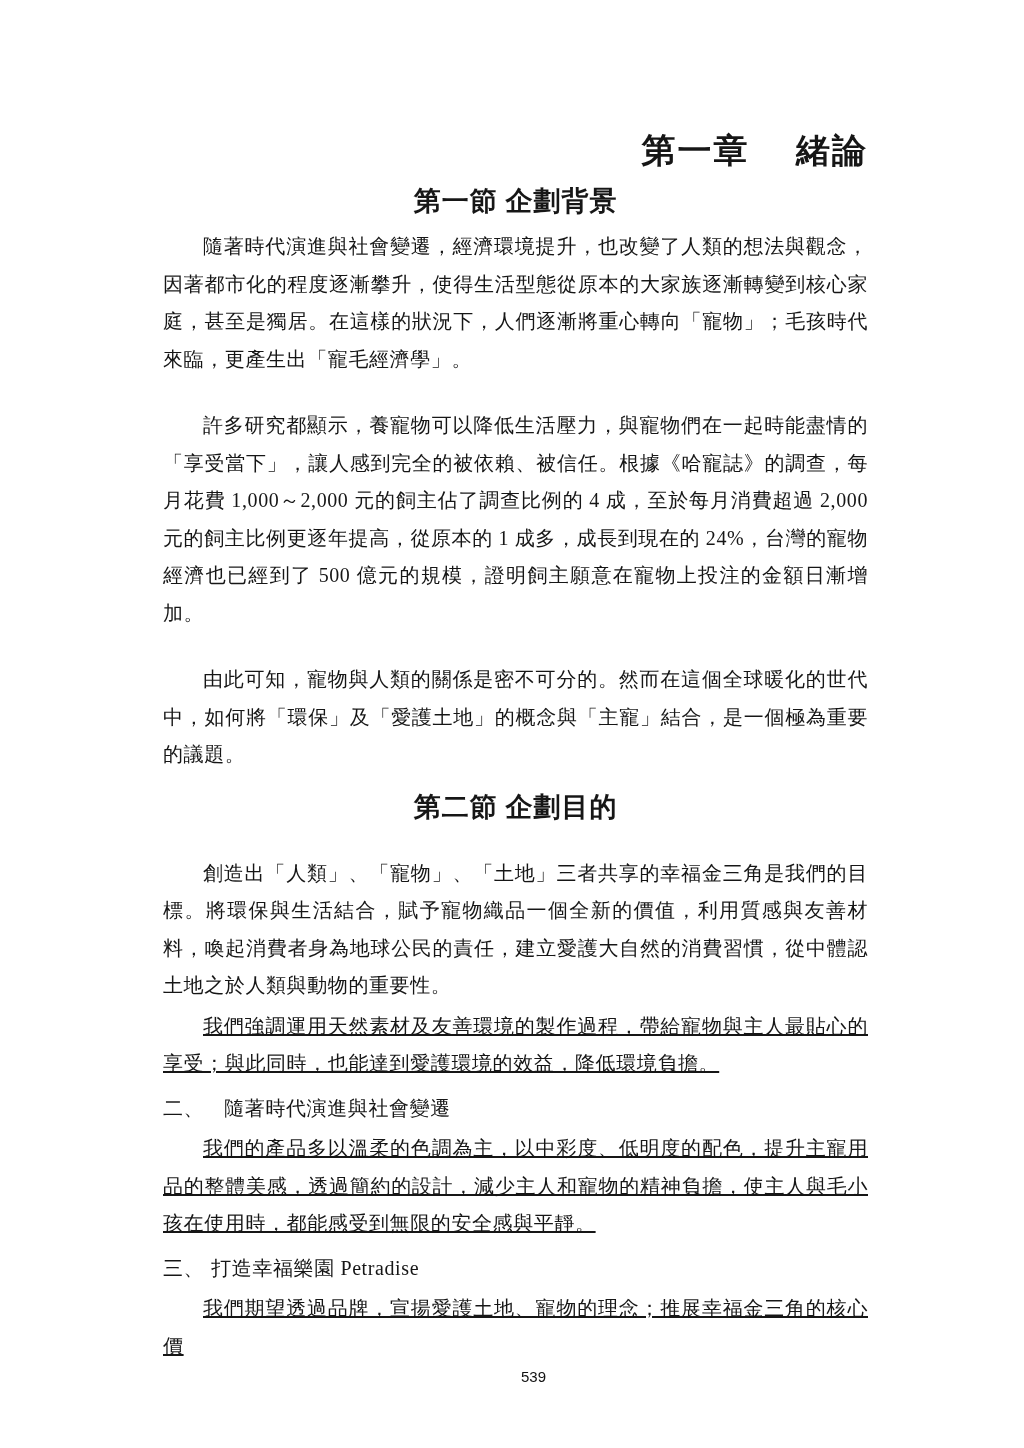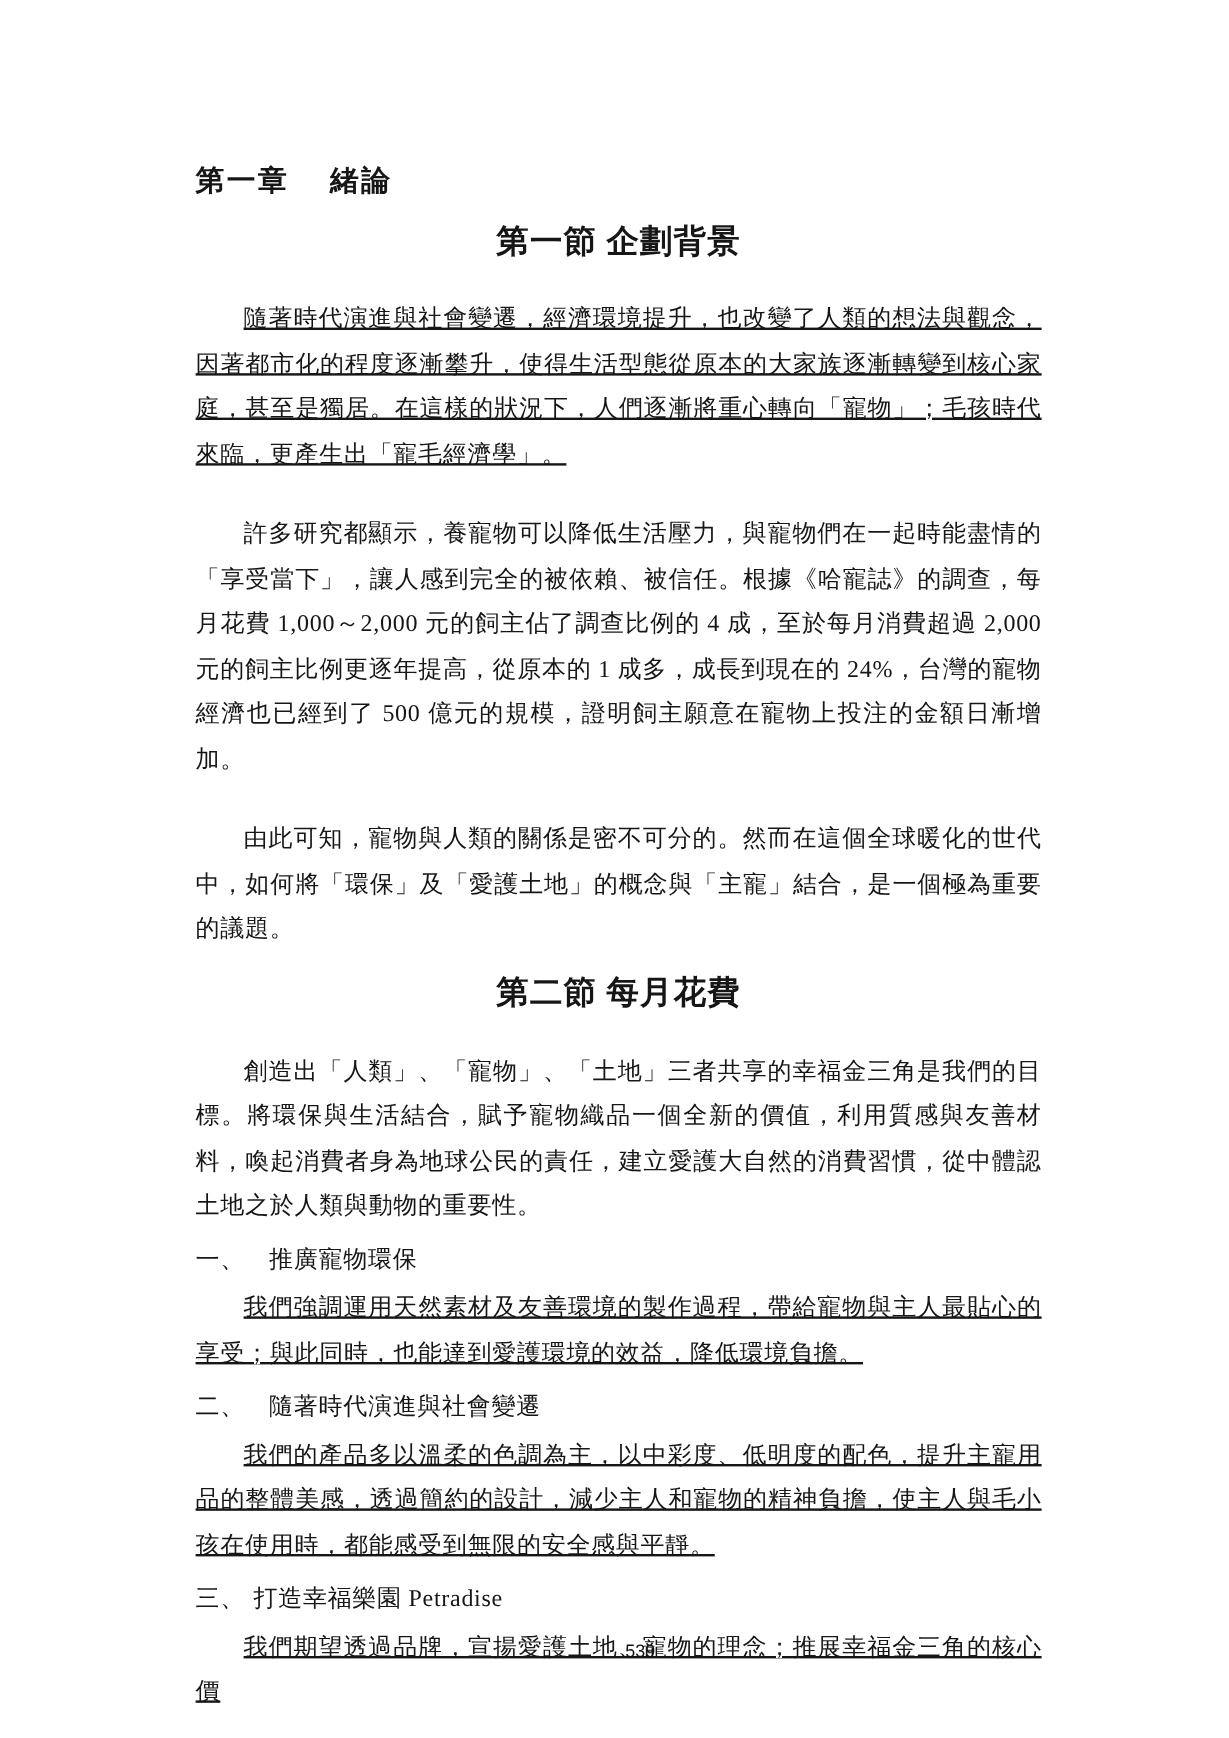--- a/index.html
+++ b/index.html
@@ -15,24 +15,24 @@
   }
   .page {
     position: absolute;
     left: 163px;
     top: 0;
     width: 705px;
     height: 1448px;
   }
   .chapter-title {
     margin-top: 128px;
-    font-size: 24px;
+    font-size: 34px;
     font-weight: 600;
     line-height: 46px;
-    text-align: left;
+    text-align: right;
     letter-spacing: 2px;
     white-space: pre;
   }
   .section-heading {
     margin-top: 8px;
     font-size: 27px;
     font-weight: 600;
     line-height: 38px;
     text-align: center;
     letter-spacing: 1px;
@@ -44,22 +44,21 @@
   }
   .body-para {
     margin-top: 29px;
     font-size: 20px;
     line-height: 37.5px;
     letter-spacing: 0.6px;
     text-align: justify;
     text-indent: 2em;
   }
   .body-para.first {
-    margin-top: 28px;
-    text-decoration: underline;
+    margin-top: 8px;
   }
   .item-heading {
     margin-top: 7px;
     font-size: 20px;
     line-height: 37.5px;
     letter-spacing: 0.6px;
   }
   .item-heading .item-label {
     margin-right: 20px;
   }
@@ -89,27 +88,24 @@
   <h1 class="chapter-title">第一章　 緒論</h1>
 
   <h2 class="section-heading">第一節 企劃背景</h2>
 
   <p class="body-para first">隨著時代演進與社會變遷，經濟環境提升，也改變了人類的想法與觀念，因著都市化的程度逐漸攀升，使得生活型態從原本的大家族逐漸轉變到核心家庭，甚至是獨居。在這樣的狀況下，人們逐漸將重心轉向「寵物」；毛孩時代來臨，更產生出「寵毛經濟學」。</p>
 
   <p class="body-para">許多研究都顯示，養寵物可以降低生活壓力，與寵物們在一起時能盡情的「享受當下」，讓人感到完全的被依賴、被信任。根據《哈寵誌》的調查，每月花費 1,000～2,000 元的飼主佔了調查比例的 4 成，至於每月消費超過 2,000 元的飼主比例更逐年提高，從原本的 1 成多，成長到現在的 24%，台灣的寵物經濟也已經到了 500 億元的規模，證明飼主願意在寵物上投注的金額日漸增加。</p>
 
   <p class="body-para">由此可知，寵物與人類的關係是密不可分的。然而在這個全球暖化的世代中，如何將「環保」及「愛護土地」的概念與「主寵」結合，是一個極為重要的議題。</p>
 
-  <h2 class="section-heading s2">第二節 每月花費</h2>
+  <h2 class="section-heading s2">第二節 企劃目的</h2>
 
   <p class="body-para">創造出「人類」、「寵物」、「土地」三者共享的幸福金三角是我們的目標。將環保與生活結合，賦予寵物織品一個全新的價值，利用質感與友善材料，喚起消費者身為地球公民的責任，建立愛護大自然的消費習慣，從中體認土地之於人類與動物的重要性。</p>
 
-  <div class="item-heading">
-    <span class="item-label">一、</span><span>推廣寵物環保</span>
-  </div>
   <p class="body-para item-body">我們強調運用天然素材及友善環境的製作過程，帶給寵物與主人最貼心的享受；與此同時，也能達到愛護環境的效益，降低環境負擔。</p>
 
   <div class="item-heading">
     <span class="item-label">二、</span><span>隨著時代演進與社會變遷</span>
   </div>
   <p class="body-para item-body">我們的產品多以溫柔的色調為主，以中彩度、低明度的配色，提升主寵用品的整體美感，透過簡約的設計，減少主人和寵物的精神負擔，使主人與毛小孩在使用時，都能感受到無限的安全感與平靜。</p>
 
   <div class="item-heading tight">
     <span class="item-label">三、</span><span>打造幸福樂園 Petradise</span>
   </div>

